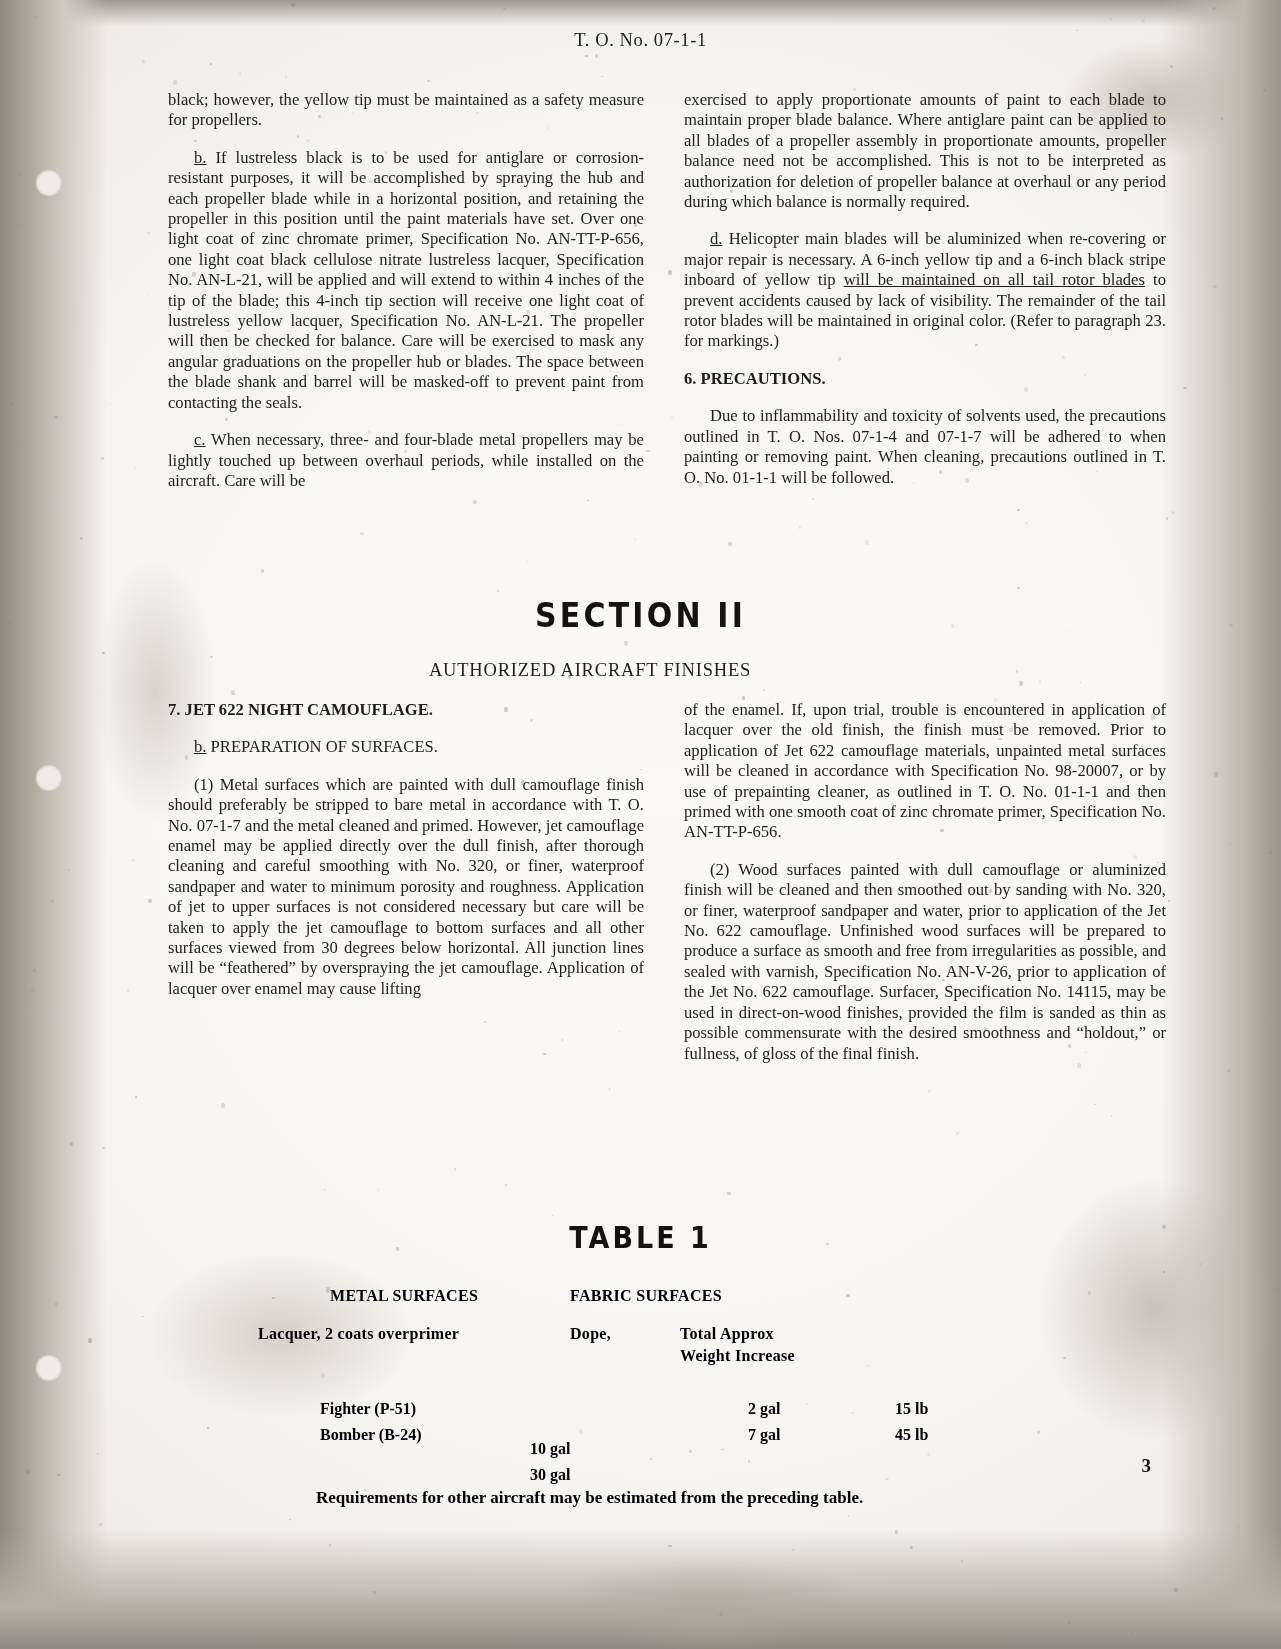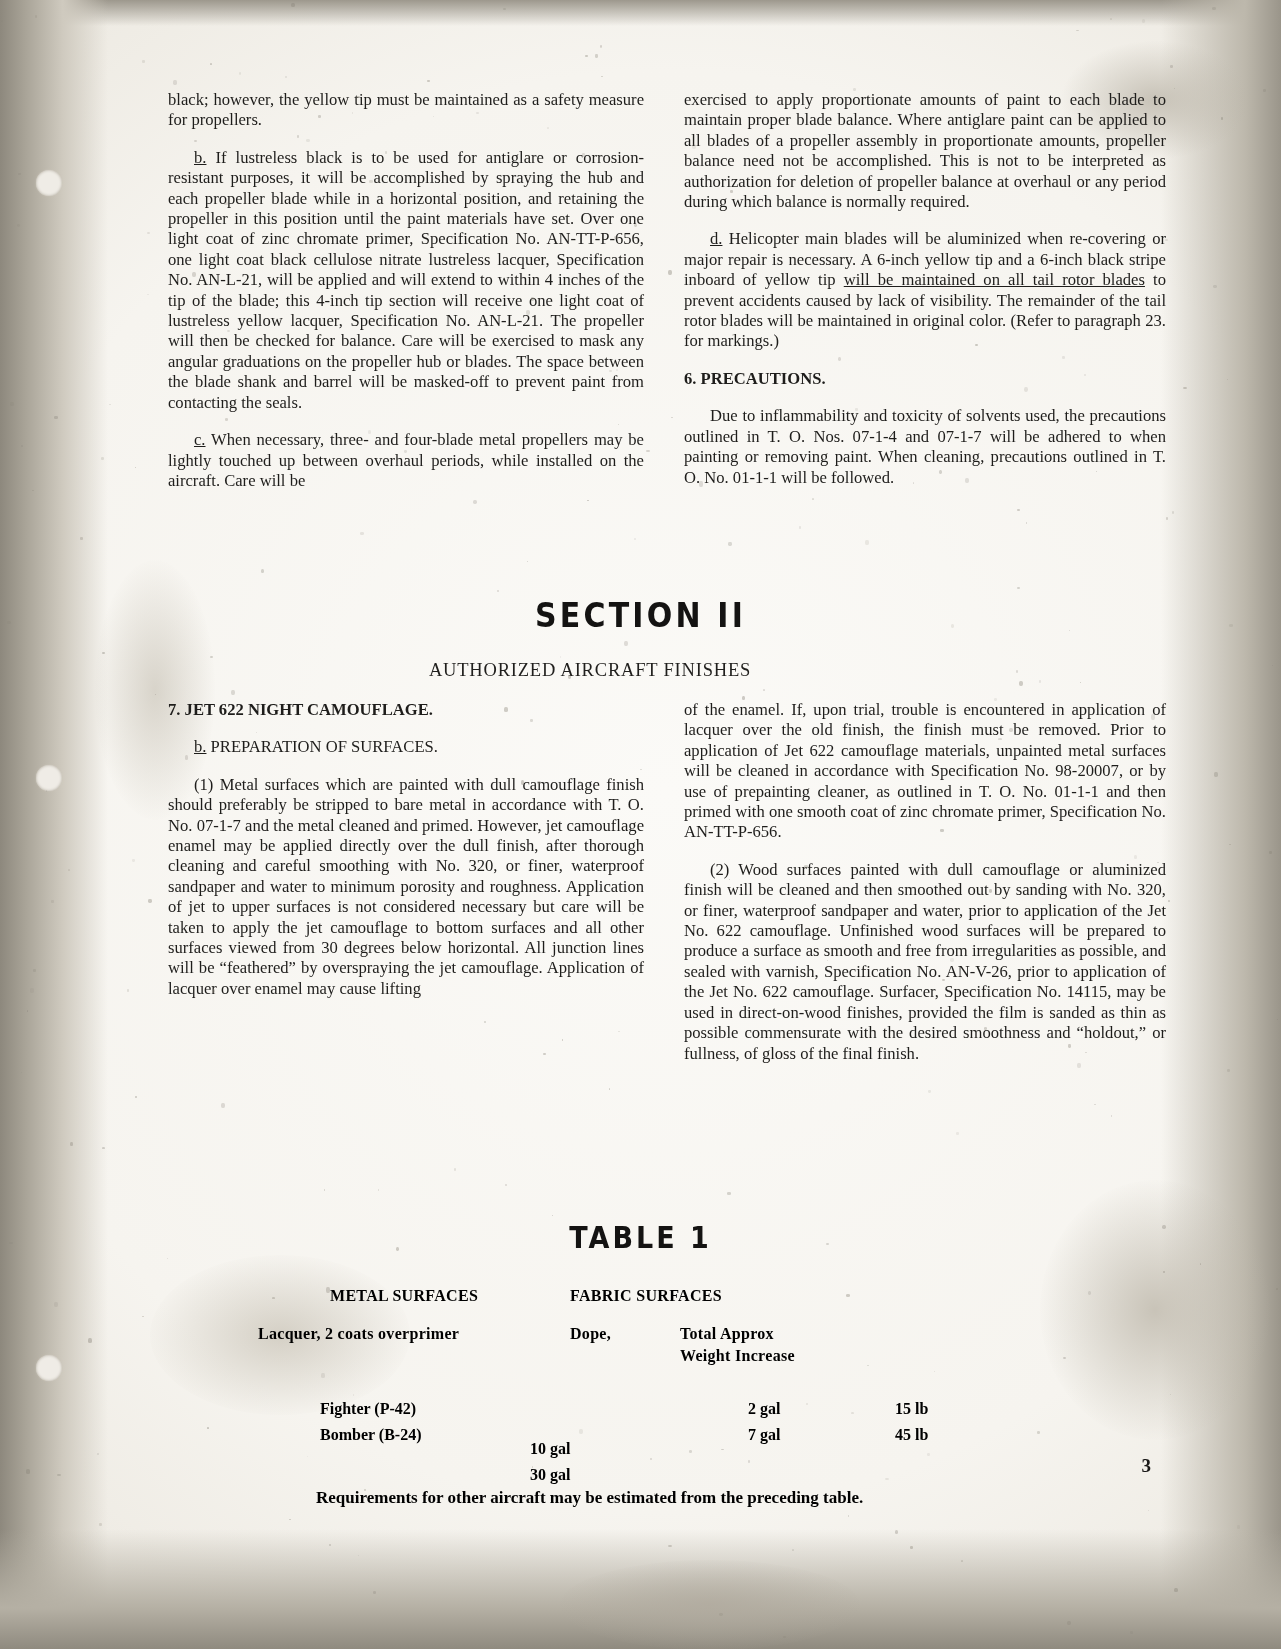--- a/index.html
+++ b/index.html
@@ -91,20 +91,21 @@
   <div class="blotch" style="left:150px;top:1255px;width:260px;height:160px;background:radial-gradient(ellipse at center,#c6c0b3 0%,rgba(200,195,185,0) 74%);opacity:.7;"></div>
   <div class="blotch" style="left:560px;top:1560px;width:300px;height:90px;background:radial-gradient(ellipse at center,#b0aa9e 0%,rgba(200,195,185,0) 75%);opacity:.7;"></div>
   <div class="blotch" style="left:95px;top:560px;width:120px;height:260px;background:radial-gradient(ellipse at center,#c3bdb0 0%,rgba(200,195,185,0) 72%);opacity:.6;"></div>
 
   <div class="hole" style="top:170px;"></div>
   <div class="hole" style="top:765px;"></div>
   <div class="hole" style="top:1355px;"></div>
 
   <div class="page">
 
+    <div class="hdr">T. O. No. 07-1-1</div>
 
     <div class="col" id="col-left-top">
       <p>black; however, the yellow tip must be maintained as a safety measure for propellers.</p>
       <p class="ind"><span class="lead">b.</span><span> If lustreless black is to be used for antiglare or corrosion-resistant purposes, it will be accomplished by spraying the hub and each propeller blade while in a horizontal position, and retaining the propeller in this position until the paint materials have set. Over one light coat of zinc chromate primer, Specification No. AN-TT-P-656, one light coat black cellulose nitrate lustreless lacquer, Specification No. AN-L-21, will be applied and will extend to within 4 inches of the tip of the blade; this 4-inch tip section will receive one light coat of lustreless yellow lacquer, Specification No. AN-L-21. The propeller will then be checked for balance. Care will be exercised to mask any angular graduations on the propeller hub or blades. The space between the blade shank and barrel will be masked-off to prevent paint from contacting the seals.</span></p>
       <p class="ind"><span class="lead">c.</span><span> When necessary, three- and four-blade metal propellers may be lightly touched up between overhaul periods, while installed on the aircraft. Care will be</span></p>
     </div>
 
     <div class="col" id="col-right-top">
       <p>exercised to apply proportionate amounts of paint to each blade to maintain proper blade balance. Where antiglare paint can be applied to all blades of a propeller assembly in proportionate amounts, propeller balance need not be accomplished. This is not to be interpreted as authorization for deletion of propeller balance at overhaul or any period during which balance is normally required.</p>
       <p class="ind"><span class="lead">d.</span><span> Helicopter main blades will be aluminized when re-covering or major repair is necessary. A 6-inch yellow tip and a 6-inch black stripe inboard of yellow tip </span><span class="uline">will be maintained on all tail rotor blades</span><span> to prevent accidents caused by lack of visibility. The remainder of the tail rotor blades will be maintained in original color. (Refer to paragraph 23. for markings.)</span></p>
@@ -130,21 +131,21 @@
 
     <div class="t-colhead" id="th-metal">METAL SURFACES</div>
     <div class="t-colhead" id="th-fabric">FABRIC SURFACES</div>
 
     <div class="t-colhead" id="sh-lacquer">Lacquer, 2 coats overprimer</div>
     <div class="t-colhead" id="sh-dope">Dope,</div>
     <div class="t-colhead" id="sh-total">Total Approx</div>
     <div class="t-colhead" id="sh-total2">Weight Increase</div>
 
     <div class="trow" style="top:1400px;left:0;width:1281px;">
-      <span class="c-name">Fighter (P-42)</span>
+      <span class="c-name">Fighter (P-51)</span>
       <span class="c-metal">10 gal</span>
       <span class="c-dope">2 gal</span>
       <span class="c-weight">15 lb</span>
     </div>
     <div class="trow" style="top:1426px;left:0;width:1281px;">
       <span class="c-name">Bomber (B-24)</span>
       <span class="c-metal">30 gal</span>
       <span class="c-dope">7 gal</span>
       <span class="c-weight">45 lb</span>
     </div>

